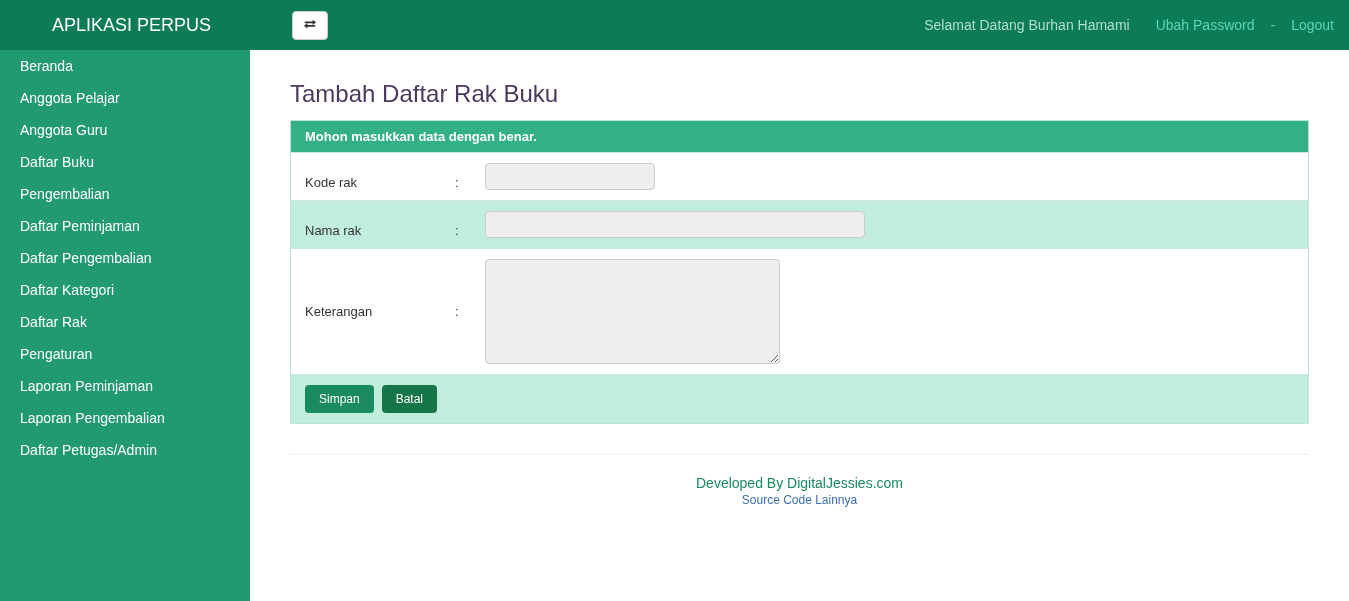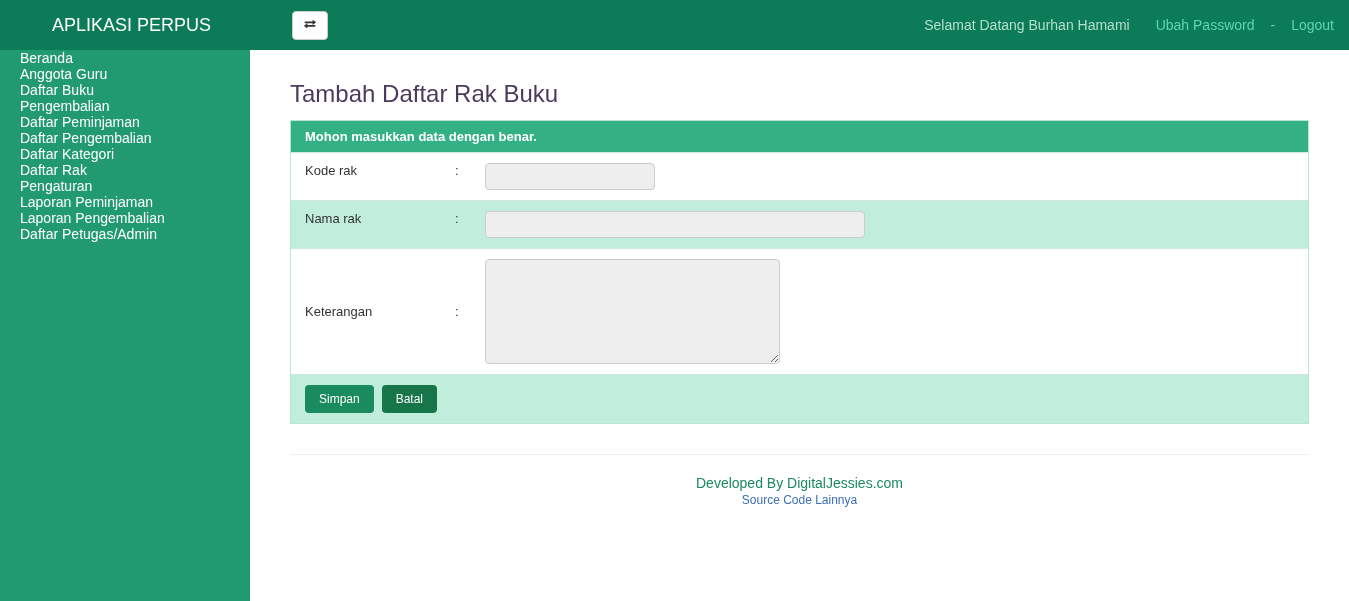--- a/index.html
+++ b/index.html
@@ -73,21 +73,21 @@
       left: 0;
       width: 250px;
       bottom: 0;
       background: #219a72;
       overflow-y: auto;
     }
     .sidebar a {
       display: block;
       color: #fff;
       text-decoration: none;
-      padding: 0 20px;
+      padding: 8px 20px;
       font-size: 14px;
     }
     .main {
       margin-left: 250px;
       margin-top: 50px;
       padding: 30px 40px;
     }
     .page-title {
       color: #4c3a5e;
       font-size: 24px;
@@ -99,21 +99,21 @@
     }
     .panel-heading {
       background: #33b184;
       color: #fff;
       font-weight: bold;
       padding: 8px 14px;
       font-size: 13px;
     }
     .form-row {
       display: flex;
-      align-items: flex-start;
+      align-items: flex-end;
       padding: 10px 14px;
       border-top: 1px solid #cfe9de;
     }
     .form-row.alt {
       background: #c1eedc;
     }
     .form-row.alt-light {
       background: #fff;
     }
     .form-row.ket {
@@ -197,20 +197,21 @@
   <div class="topbar-right">
     <span class="welcome">Selamat Datang Burhan Hamami</span>
     <a>Ubah Password</a>
     <span class="sep">-</span>
     <a>Logout</a>
   </div>
 </div>
 
 <div class="sidebar">
   <a>Beranda</a>
+  <a>Anggota Pelajar</a>
   <a>Anggota Guru</a>
   <a>Daftar Buku</a>
   <a>Pengembalian</a>
   <a>Daftar Peminjaman</a>
   <a>Daftar Pengembalian</a>
   <a>Daftar Kategori</a>
   <a>Daftar Rak</a>
   <a>Pengaturan</a>
   <a>Laporan Peminjaman</a>
   <a>Laporan Pengembalian</a>

